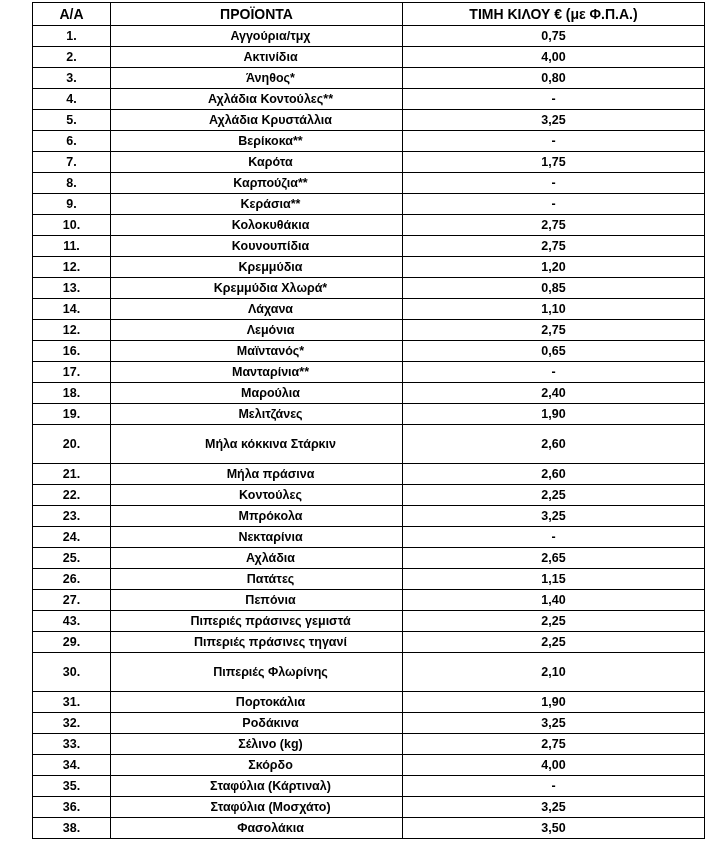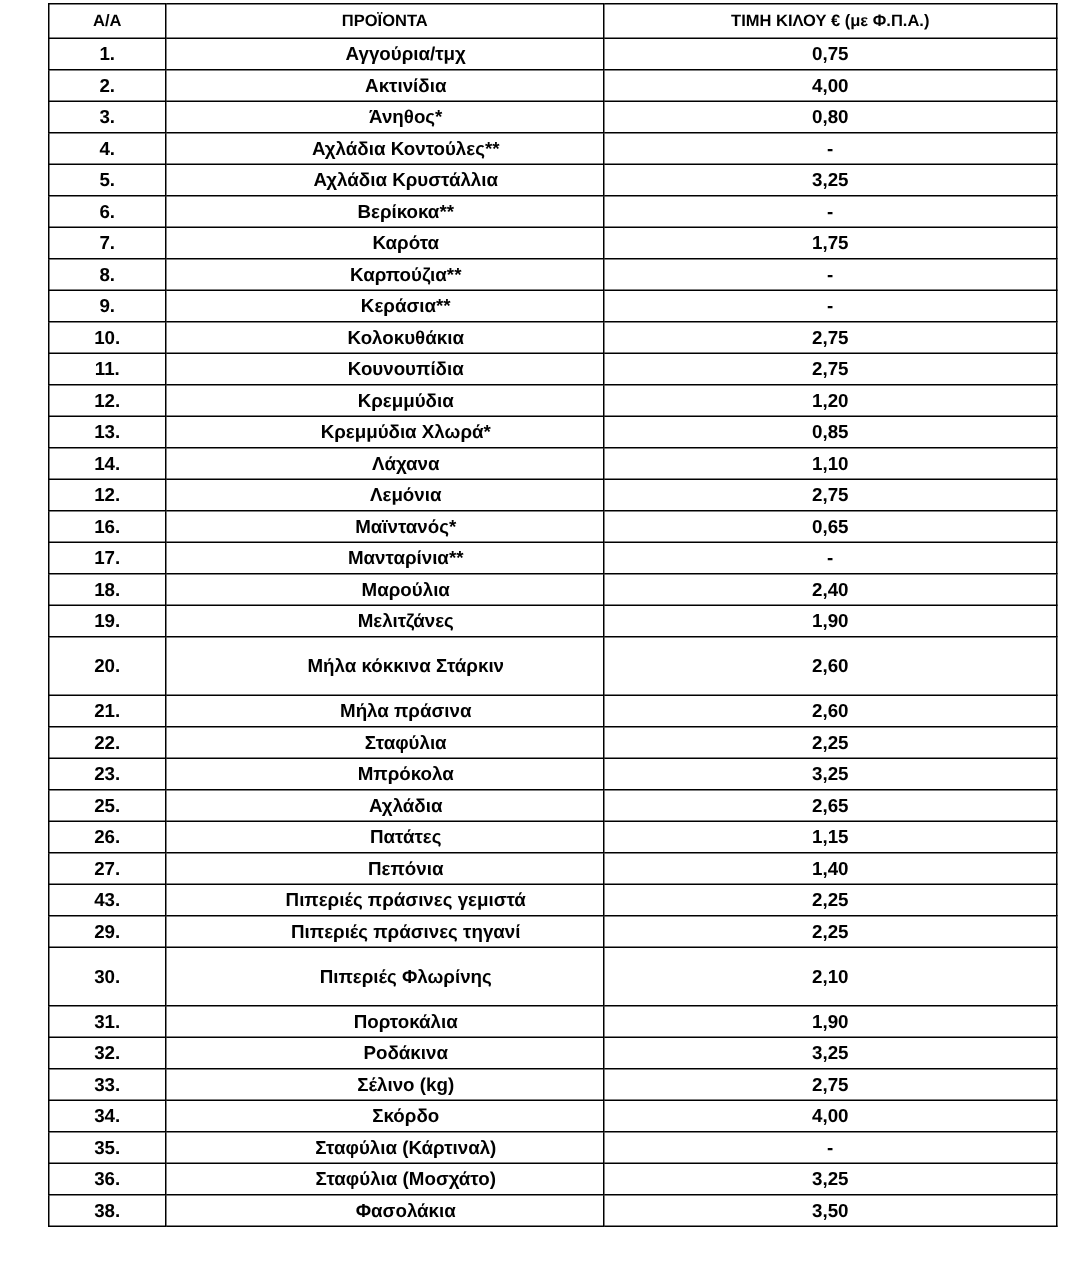--- a/index.html
+++ b/index.html
@@ -37,21 +37,21 @@
     font-size: 12.5px;
     font-weight: bold;
     line-height: 1.15;
     padding: 0;
     height: 20px;
     white-space: nowrap;
     overflow: hidden;
   }
   table.price-table thead th {
     height: 22px;
-    font-size: 11px;
+    font-size: 14px;
   }
   table.price-table tbody tr.tall td {
     height: 38px;
   }
   table.price-table td.prod {
     font-weight: bold;
     padding-left: 28px;
   }
   table.price-table td.aa {
     font-weight: bold;
@@ -178,27 +178,32 @@
           <td class="prod">Μήλα κόκκινα Στάρκιν</td>
           <td class="price">2,60</td>
         </tr>
         <tr>
           <td class="aa">21.</td>
           <td class="prod">Μήλα πράσινα</td>
           <td class="price">2,60</td>
         </tr>
         <tr>
           <td class="aa">22.</td>
-          <td class="prod">Σταφύλια</td>
+          <td class="prod">Κοντούλες</td>
           <td class="price">2,25</td>
         </tr>
         <tr>
           <td class="aa">23.</td>
           <td class="prod">Μπρόκολα</td>
           <td class="price">3,25</td>
+        </tr>
+        <tr>
+          <td class="aa">24.</td>
+          <td class="prod">Νεκταρίνια</td>
+          <td class="price">-</td>
         </tr>
         <tr>
           <td class="aa">25.</td>
           <td class="prod">Αχλάδια</td>
           <td class="price">2,65</td>
         </tr>
         <tr>
           <td class="aa">26.</td>
           <td class="prod">Πατάτες</td>
           <td class="price">1,15</td>

